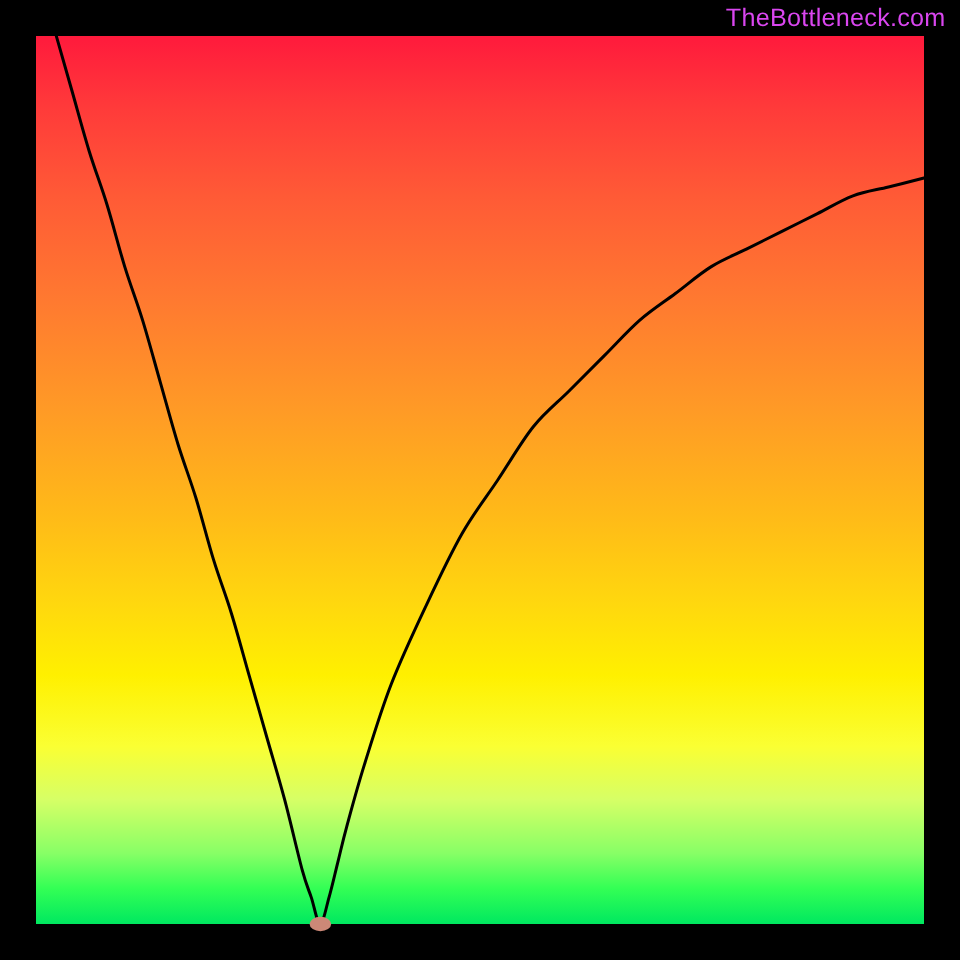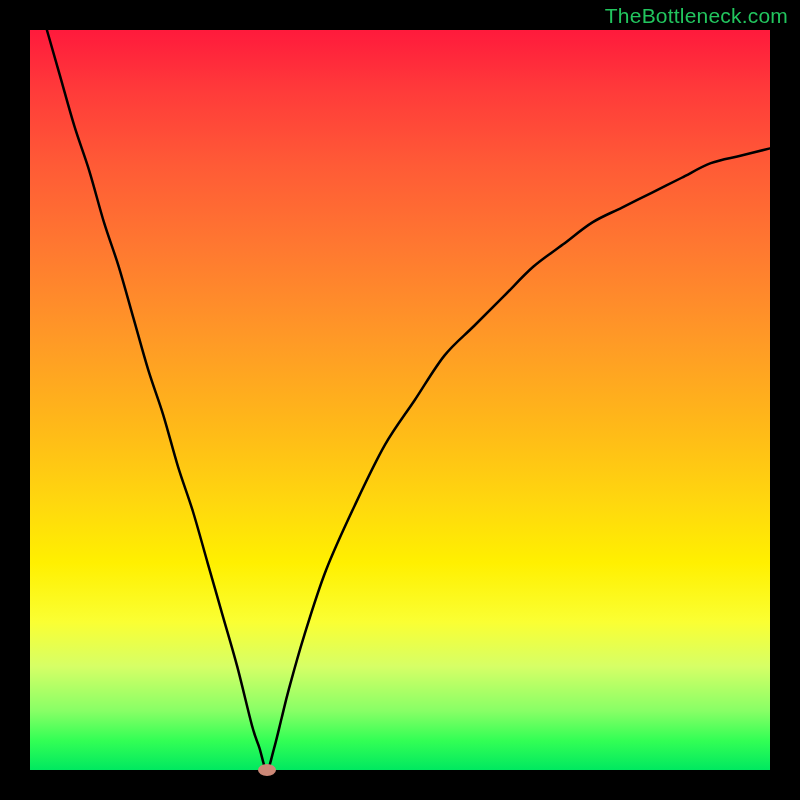--- a/index.html
+++ b/index.html
@@ -39,21 +39,21 @@
       #d6ff66 86%,
       #88ff66 92%,
       #33ff55 96%,
       #00e860 100%
     );
   }
   .watermark {
     position: absolute;
     top: 4px;
     right: 12px;
-    color: #22c55e;
+    color: #d946ef;
     font-size: 21px;
     font-weight: 500;
     letter-spacing: 0.2px;
     user-select: none;
   }
   svg.curve {
     position: absolute;
     left: 0;
     top: 0;
     width: 740px;

